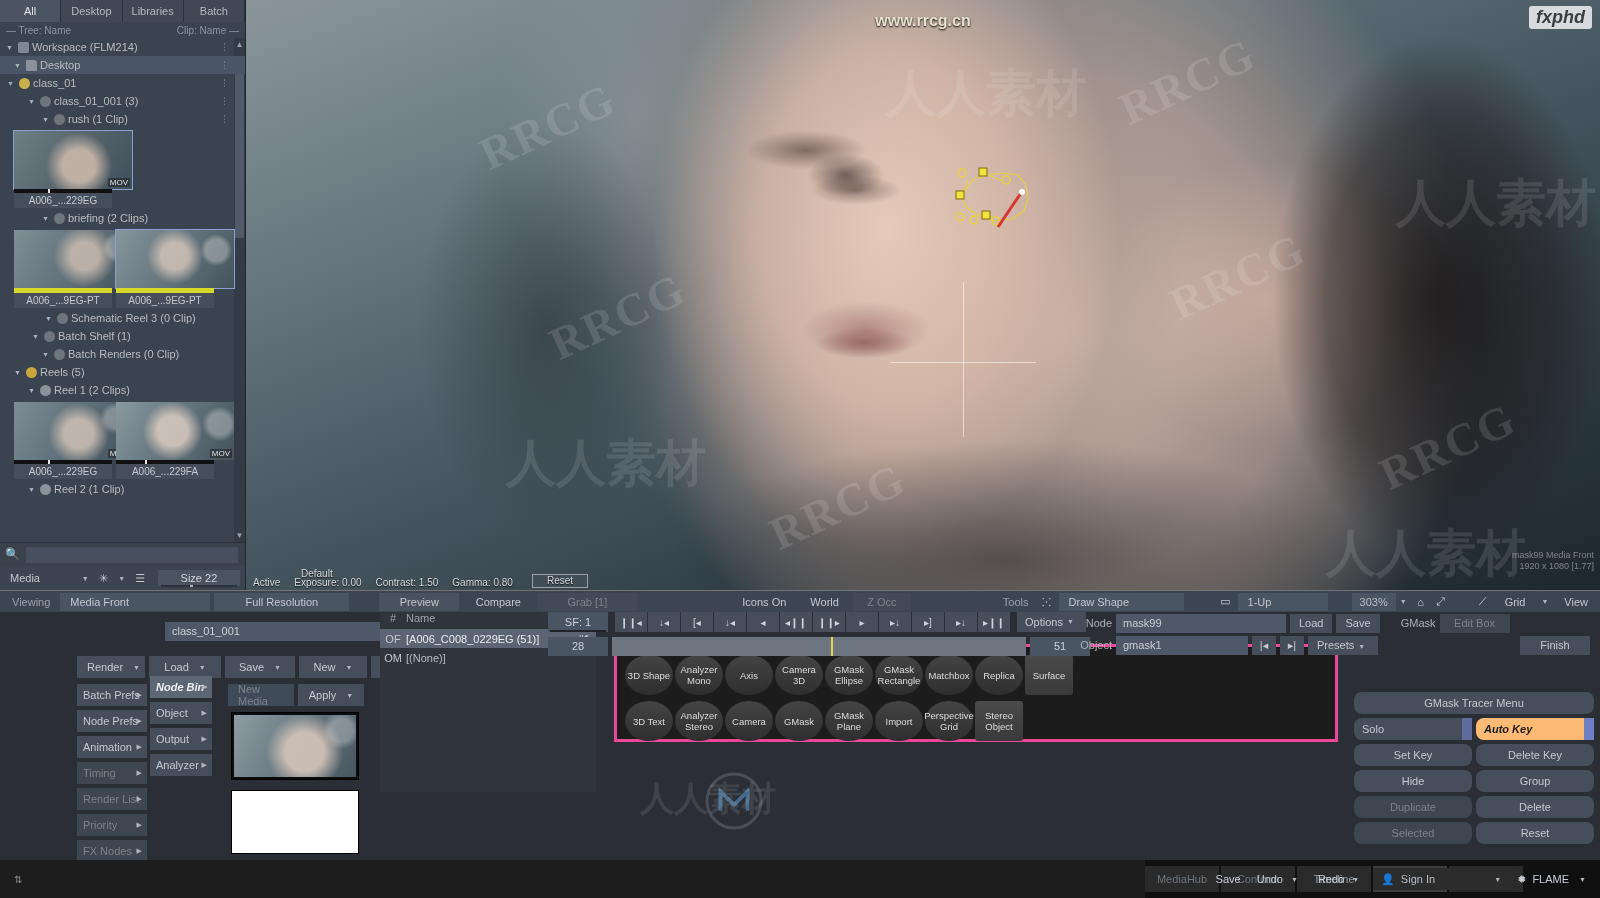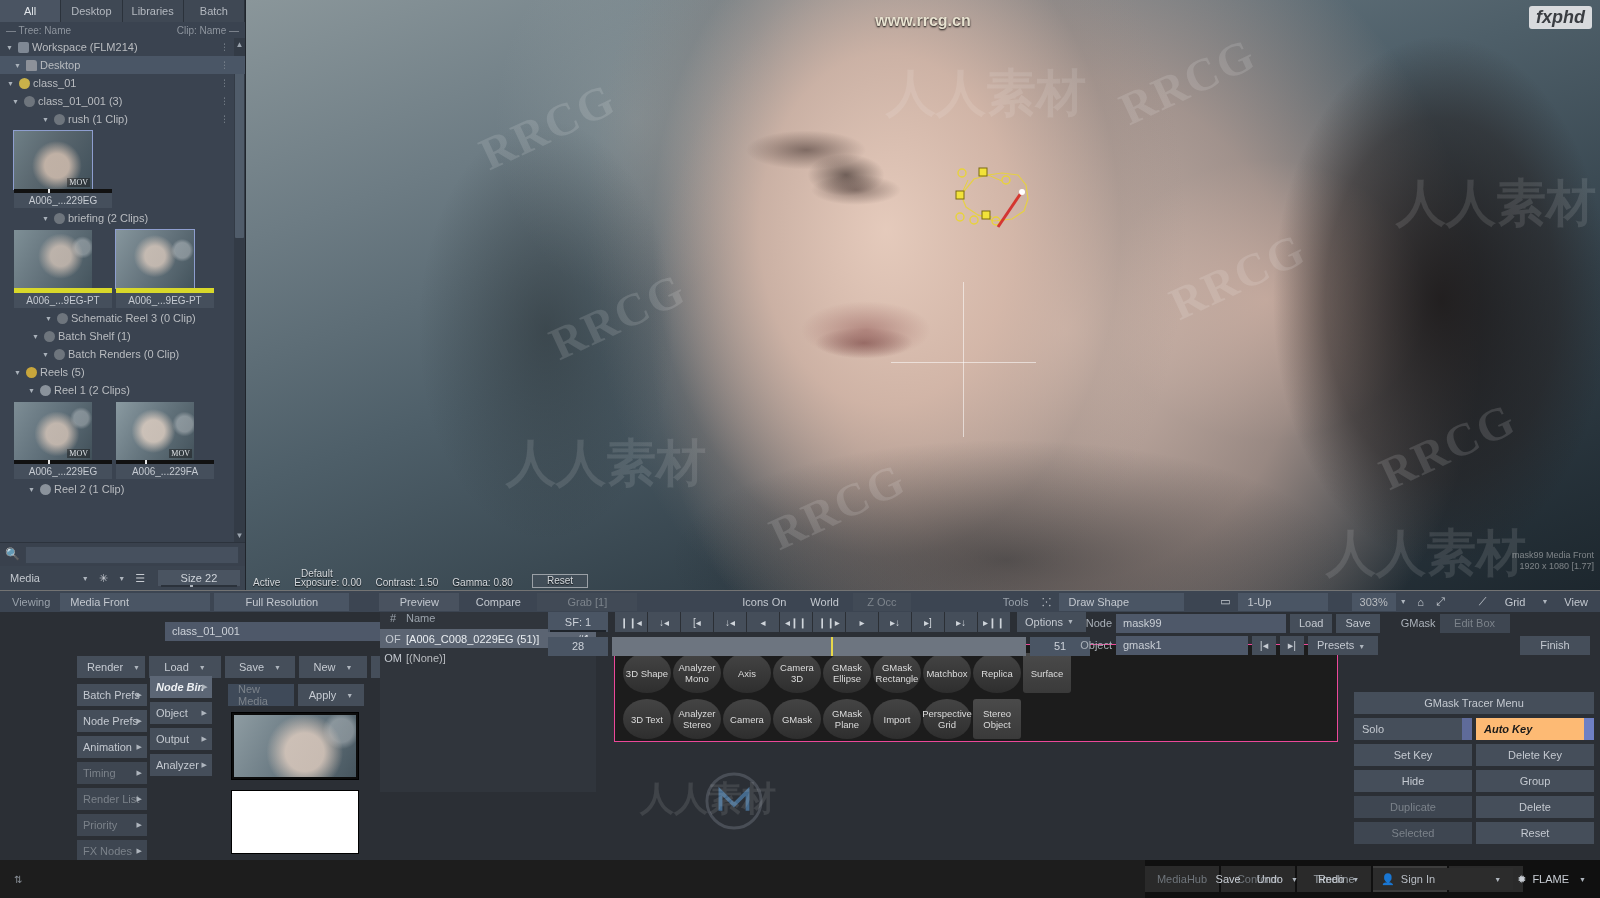--- a/index.html
+++ b/index.html
@@ -39,21 +39,21 @@
   .ico.ws { background:#7f8894; }
   .ico.folder { background:#8d9199; border-radius:1px 3px 1px 1px; }
   .ico.class { background:#c8b14a; border-radius:50%; }
   .ico.grey { background:#6e757d; border-radius:50%; }
   .ico.reel { background:#c8a63c; border-radius:50%; }
   .ico.reel2 { background:#8a929b; border-radius:50%; }
   .row .dots { position:absolute; right:16px; color:#878f98; font-size:9px; letter-spacing:0; }
   .thumbs { display:flex; gap:4px; padding:3px 6px 1px 14px; }
   .thumb-card { width:98px; }
   .thumb-card.selected .tpic { outline:1px solid #8e9ecf; }
-  .tpic { width:78px; height:58px; position:relative; overflow:hidden; background:#5e6a70;font-family:Liberation Serif, serif; }
+  .tpic { width:118px; height:58px; position:relative; overflow:hidden; background:#5e6a70; }
   .tpic .grad { position:absolute; inset:0; }
   .tpic .mov { position:absolute; right:2px; bottom:2px; font-size:8px; color:#dfe3e7;
                background:rgba(20,20,20,.45); padding:0 2px; }
   .tbar { height:4px; background:#111; position:relative; }
   .tbar.yellow { background:#d8d82a; height:5px; }
   .tbar .pos { position:absolute; top:0; width:2px; height:4px; background:#e8e8e8; }
   .tlabel { height:15px; background:#454f5c; font-size:10px; color:#c5cad1; text-align:center;
             line-height:15px; }
   .search-row { height:24px; display:flex; align-items:center; gap:4px; padding:2px 6px 2px 4px;
                 background:#39414d; border-top:1px solid #2c333d; }
@@ -128,33 +128,33 @@
   .tb.dim { color:#7b828a; }
   .nl-hdr { height:17px; display:flex; font-size:11px; color:#9ba3ac; background:#30353c; }
   .nl-hdr .c1 { width:26px; text-align:center; }
   .nl-row { height:19px; display:flex; align-items:center; font-size:11px; }
   .nl-row.sel { background:#5b6472; color:#e9edf1; }
   .nl-row .c1 { width:26px; text-align:center; color:#c4c9d0; }
   .nl-row .c2 { flex:1; }
   .nl-row .c3 { width:30px; text-align:right; padding-right:6px; }
 
   .nodegrid { position:absolute; left:614px; top:705px; width:724px; height:98px;
-              background:#1c1c1c; border:1px solid #ec4899; padding:8px 8px; display:flex;
+              background:#1c1c1c; border:3px solid #ec4899; padding:8px 8px; display:flex;
               flex-direction:column; gap:6px; }
   .ngrow { display:flex; gap:2px; }
   .nbtn { width:48px; height:40px; border-radius:50%; background:#3a3a3a; color:#dcdcdc;
           font-size:9.5px; display:flex; flex-direction:column; align-items:center;
           justify-content:center; line-height:11px; text-align:center;
           background-image:linear-gradient(180deg,#444 0%,#2e2e2e 100%); }
   .nbtn.sq { border-radius:3px; background-image:linear-gradient(180deg,#4a4a4a 0%,#3a3a3a 100%); }
 
   .col-right { position:absolute; right:0; top:0; width:252px; height:100%; }
   .rr { display:flex; gap:4px; padding:0 6px; }
   .rbtn { flex:1; height:22px; background:#454e5a; color:#c4c9d0; font-size:11px;
-          display:flex; align-items:center; justify-content:center; }
+          display:flex; align-items:center; justify-content:center;border-radius:8px; }
   .rbtn.dim { color:#7b828a; background:#3e4651; }
   .rbtn.wide { width:100%; }
   .rbtn.yellow { background:#fdba74; color:#1a1a1a; font-style:italic; font-weight:bold;text-align:right; }
   .rbtn.solo { justify-content:flex-start; padding-left:8px; position:relative; }
   .sw { position:absolute; right:0; top:0; bottom:0; width:10px; background:#5f6b9a; }
   .sw.blue { background:#6e7fc4; }
   .nf-row { height:22px; display:flex; align-items:center; gap:4px; padding:0 4px; font-size:11px; }
   .nf-lbl { width:48px; text-align:right; color:#a9b0b8; }
   .nf-in { background:#4e5869; height:19px; line-height:19px; padding-left:7px; color:#c9ced5; }
   .nf-btn { background:#454e5a; height:19px; line-height:19px; padding:0 9px; color:#c4c9d0; }
@@ -233,21 +233,21 @@
           <span class="dots">⋮</span>
         </div>
 
         <div class="row" style="padding-left:7px">
           <span class="tri">▼</span>
           <span class="ico class"></span>
           <span>class_01</span>
           <span class="dots">⋮</span>
         </div>
 
-        <div class="row" style="padding-left:12px">
+        <div class="row" style="padding-left:28px">
           <span class="tri">▼</span>
           <span class="ico grey"></span>
           <span>class_01_001 (3)</span>
           <span class="dots">⋮</span>
         </div>
 
         <div class="row" style="padding-left:42px">
           <span class="tri">▼</span>
           <span class="ico grey"></span>
           <span>rush (1 Clip)</span>

